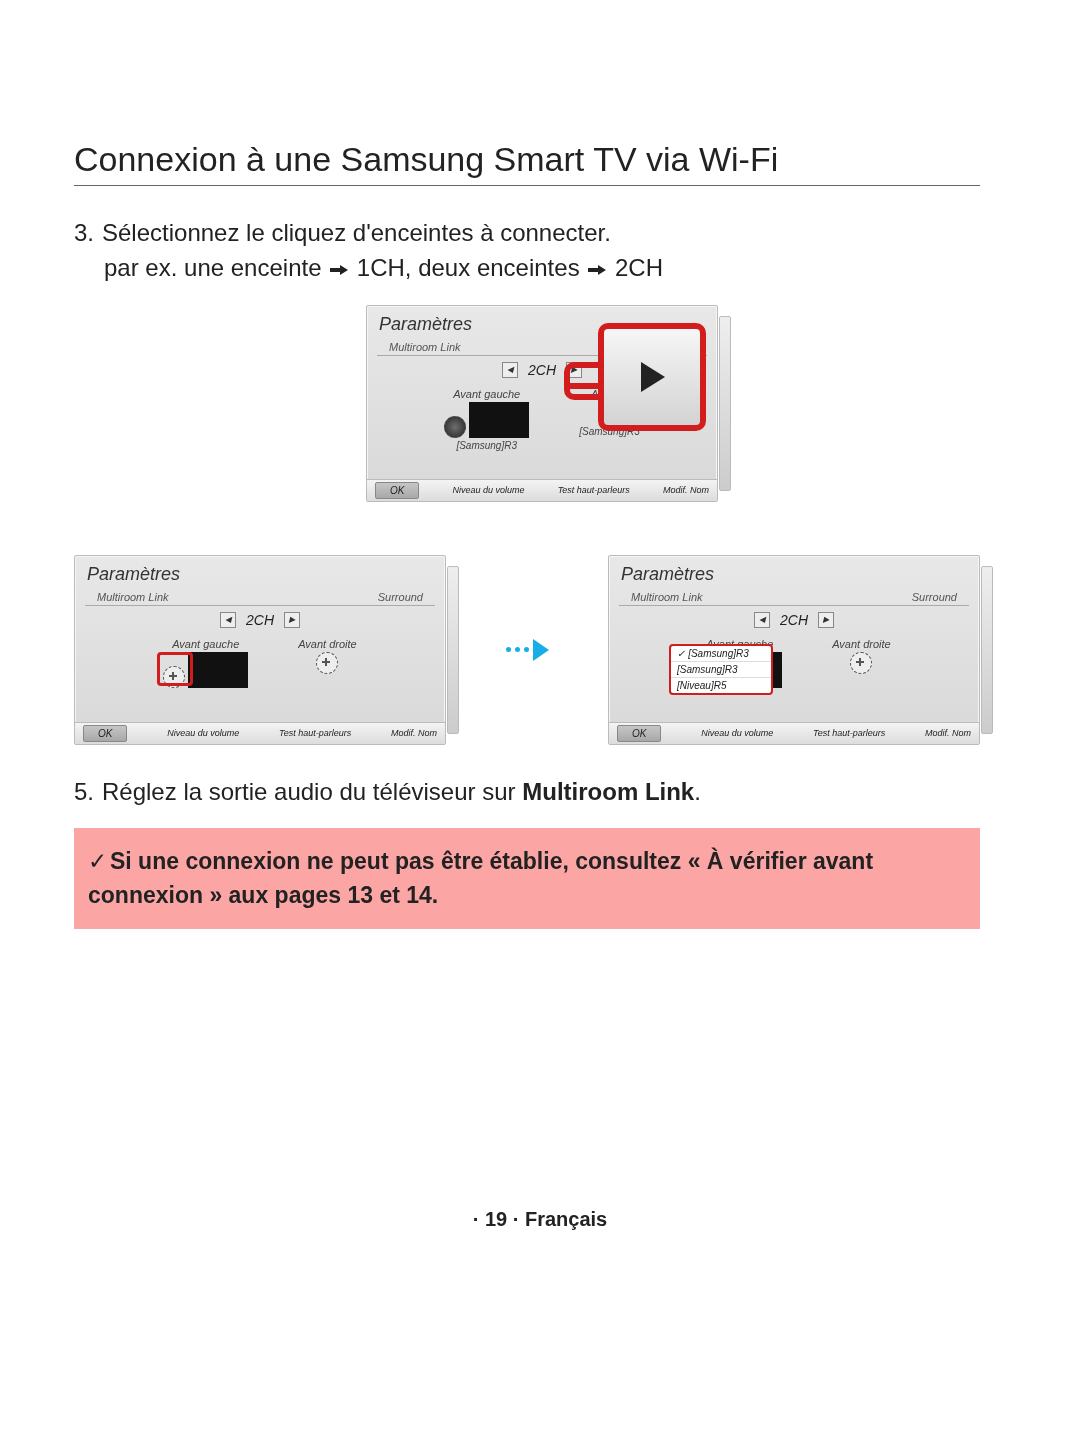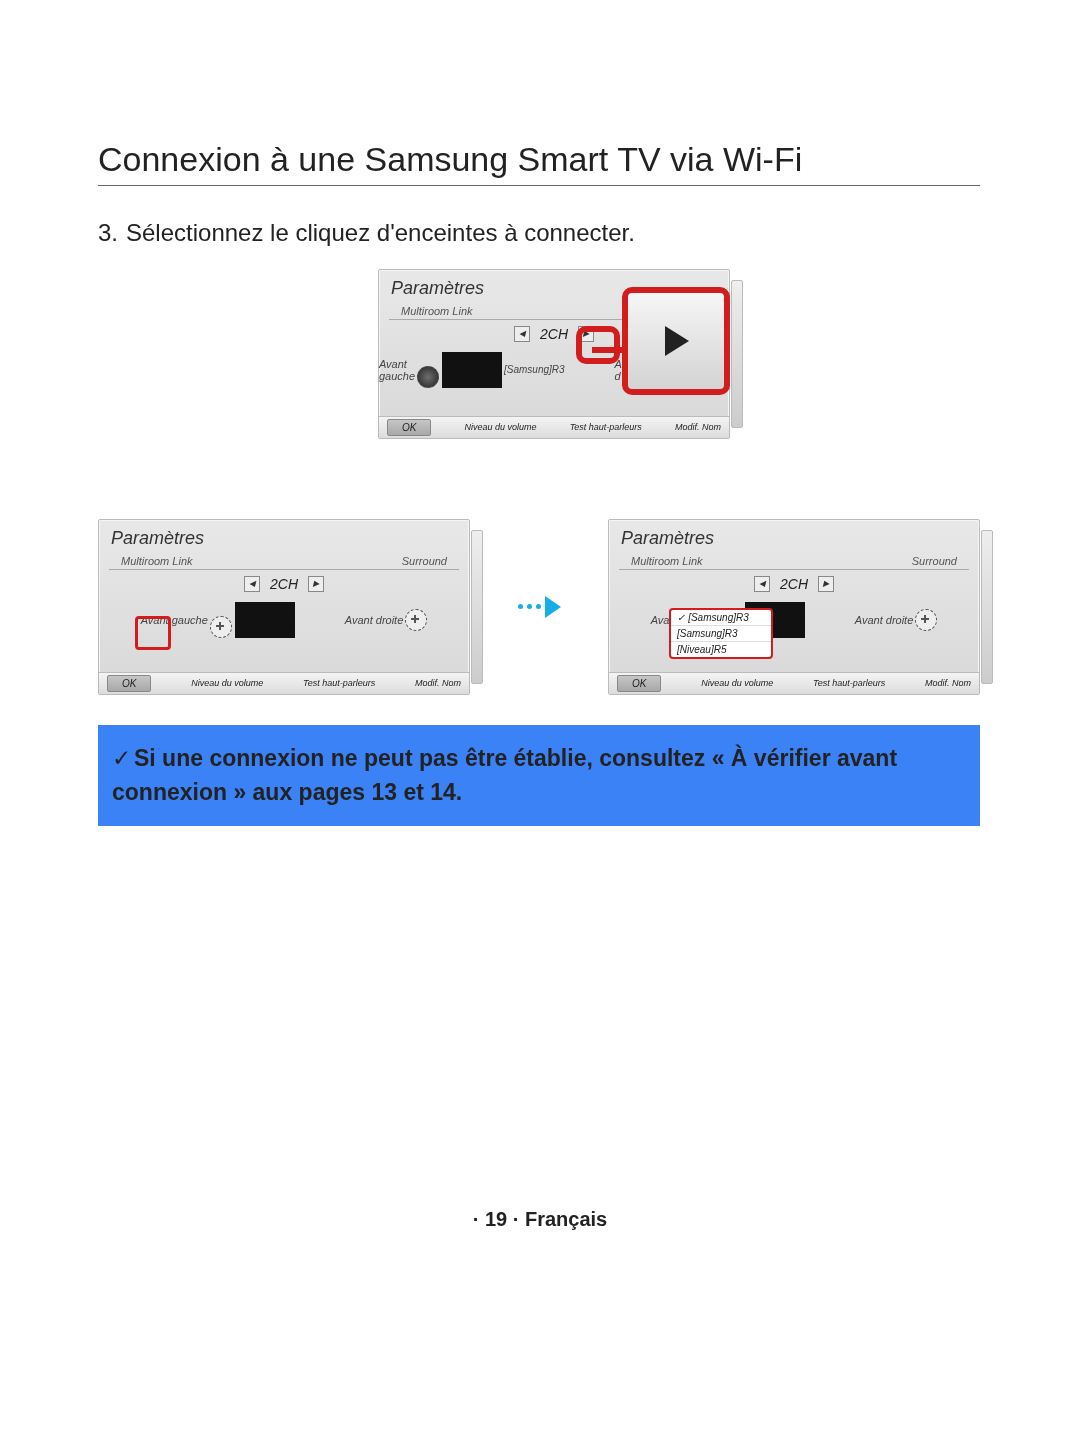--- a/index.html
+++ b/index.html
@@ -6,21 +6,21 @@
     margin: 0;
     padding: 0;
     background: #ffffff;
     font-family: Arial, Helvetica, sans-serif;
     color: #222;
   }
   .page {
     width: 1080px;
     height: 1303px;
     box-sizing: border-box;
-    padding: 140px 100px 0 98px;
+    padding: 140px 100px 0 74px;
     position: relative;
   }
   .title {
     font-size: 34px;
     font-weight: 400;
     border-bottom: 1.5px solid #666;
     padding-bottom: 6px;
     margin-bottom: 30px;
   }
   .step {
@@ -89,20 +89,21 @@
     color: #333;
   }
   .speaker-row {
     display: flex;
     justify-content: center;
     gap: 50px;
     padding: 4px 0 4px;
   }
   .speaker-col {
     display: flex;
+    flex-direction: column;
     align-items: center;
     gap: 2px;
     font-size: 11px;
     color: #444;
     position: relative;
   }
   .speaker-icon {
     width: 20px;
     height: 20px;
     border: 1px dashed #555;
@@ -234,21 +235,21 @@
     content: "✓ ";
   }
 
   .highlight-box {
     position: absolute;
     border: 3px solid #d11d1d;
     border-radius: 4px;
   }
 
   .note {
-    background: #3b82f6;
+    background: #fca5a5;
     padding: 16px 14px;
     font-size: 23px;
     line-height: 1.5;
     margin-top: 4px;
   }
   .note .tick {
     display: inline-block;
     width: 22px;
   }
   .note-text { display: inline; }
@@ -266,20 +267,35 @@
 </style>
 </head>
 <body>
 
 <div class="page">
 
   <div class="title">Connexion à une Samsung Smart TV via Wi-Fi</div>
 
   <div class="step">
     <span class="num">3.</span><span class="body">Sélectionnez le cliquez d'enceintes à connecter.</span>
+    <span class="indent">
+      <span>par ex. une enceinte </span>
+      <span class="arrow-inline">
+        <svg width="18" height="14" viewBox="0 0 18 14">
+            <path d="M0 5 H10 V2 L18 7 L10 12 V9 H0 Z" fill="#222"></path>
+          </svg>
+      </span>
+      <span> 1CH, deux enceintes </span>
+      <span class="arrow-inline">
+        <svg width="18" height="14" viewBox="0 0 18 14">
+            <path d="M0 5 H10 V2 L18 7 L10 12 V9 H0 Z" fill="#222"></path>
+          </svg>
+      </span>
+      <span> 2CH</span>
+    </span>
   </div>
 
   <div class="fig-top">
     <div class="tv-panel" style="margin-left:30px;">
       <div class="tv-title">Paramètres</div>
       <div class="tv-sub">
         <span>Multiroom Link</span>
         <span></span>
       </div>
       <div class="ch-row">
@@ -402,20 +418,23 @@
 
       <div class="dropdown">
         <div class="check">[Samsung]R3</div>
         <div>[Samsung]R3</div>
         <div>[Niveau]R5</div>
       </div>
     </div>
 
   </div>
 
+  <div class="step">
+    <span class="num">5.</span><span class="body"><span>Réglez la sortie audio du téléviseur sur </span><b class="inline">Multiroom Link</b><span>.</span></span>
+  </div>
 
   <div class="note">
     <span class="tick">✓</span><b class="note-text">Si une connexion ne peut pas être établie, consultez « À vérifier avant connexion » aux pages 13 et 14.</b>
   </div>
 
   <div class="footer">· 19 · Français</div>
 
 </div>
 
 </body></html>

